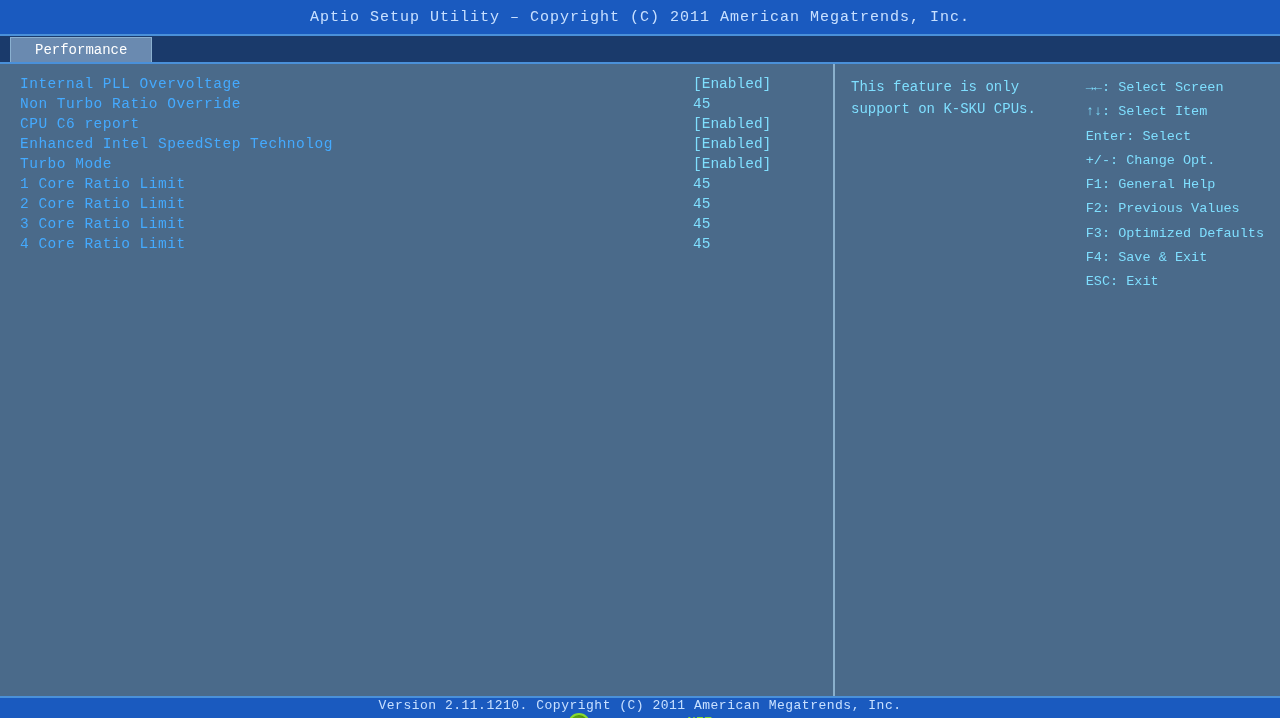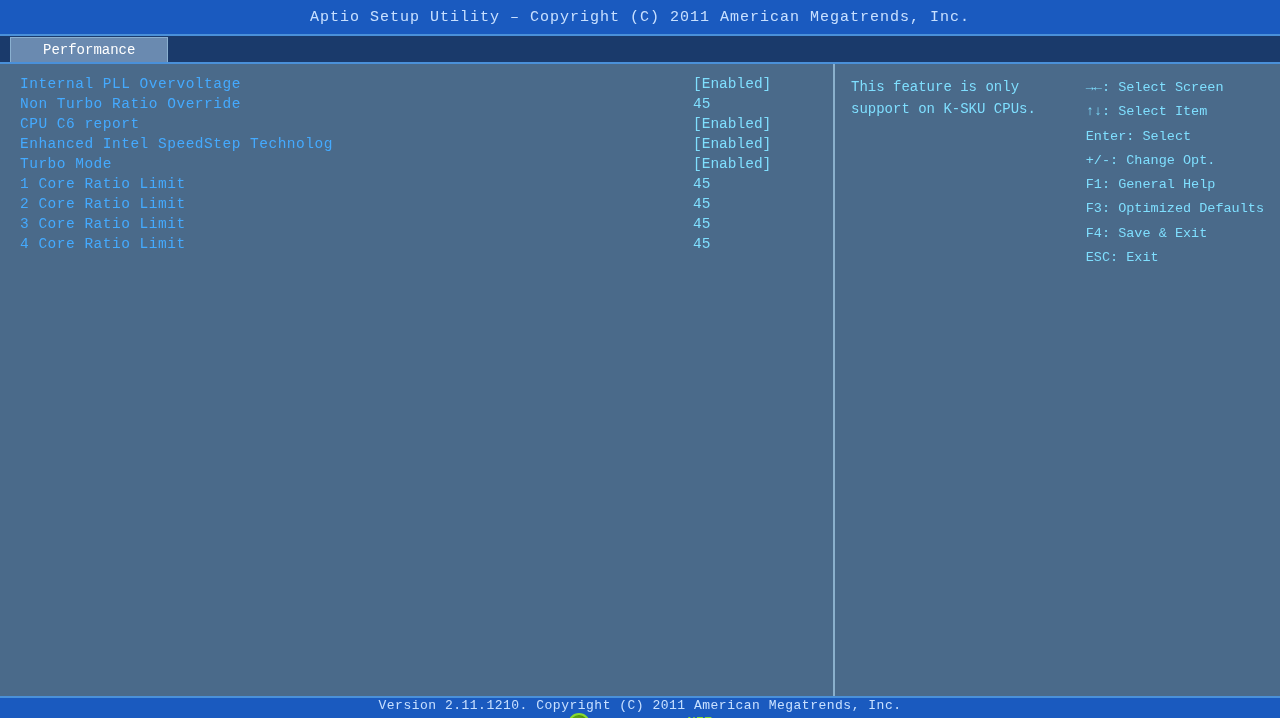--- a/index.html
+++ b/index.html
@@ -31,21 +31,21 @@
     
     #tab-row {
       background: #1a3a6b;
       height: 28px;
       display: flex;
       align-items: flex-end;
       padding-left: 10px;
       border-bottom: 2px solid #4a90d9;
     }
     .tab {
-      padding: 4px 32px;
+      padding: 4px 24px;
       font-size: 14px;
       color: #a0c0e8;
       border: 1px solid #4a90d9;
       border-bottom: none;
       background: #2a5a9b;
       cursor: pointer;
       font-family: 'Courier New', Courier, monospace;
     }
     .tab.active {
       background: #6a8ab0;
@@ -227,20 +227,21 @@
   <div id="right-panel">
     <div id="help-text">This feature is only support
 on K-SKU CPUs.</div>
     <hr id="divider-line">
     <div id="key-help">
         <div>→←: Select Screen</div>
         <div>↑↓: Select Item</div>
         <div>Enter: Select</div>
         <div>+/-: Change Opt.</div>
         <div>F1: General Help</div>
+        <div>F2: Previous Values</div>
         <div>F3: Optimized Defaults</div>
         <div>F4: Save &amp; Exit</div>
         <div>ESC: Exit</div>
       </div>
   </div>
 
 </div>
 
 <div id="footer">
   <span id="footer-text">Version 2.11.1210. Copyright (C) 2011 American Megatrends, Inc.</span>

